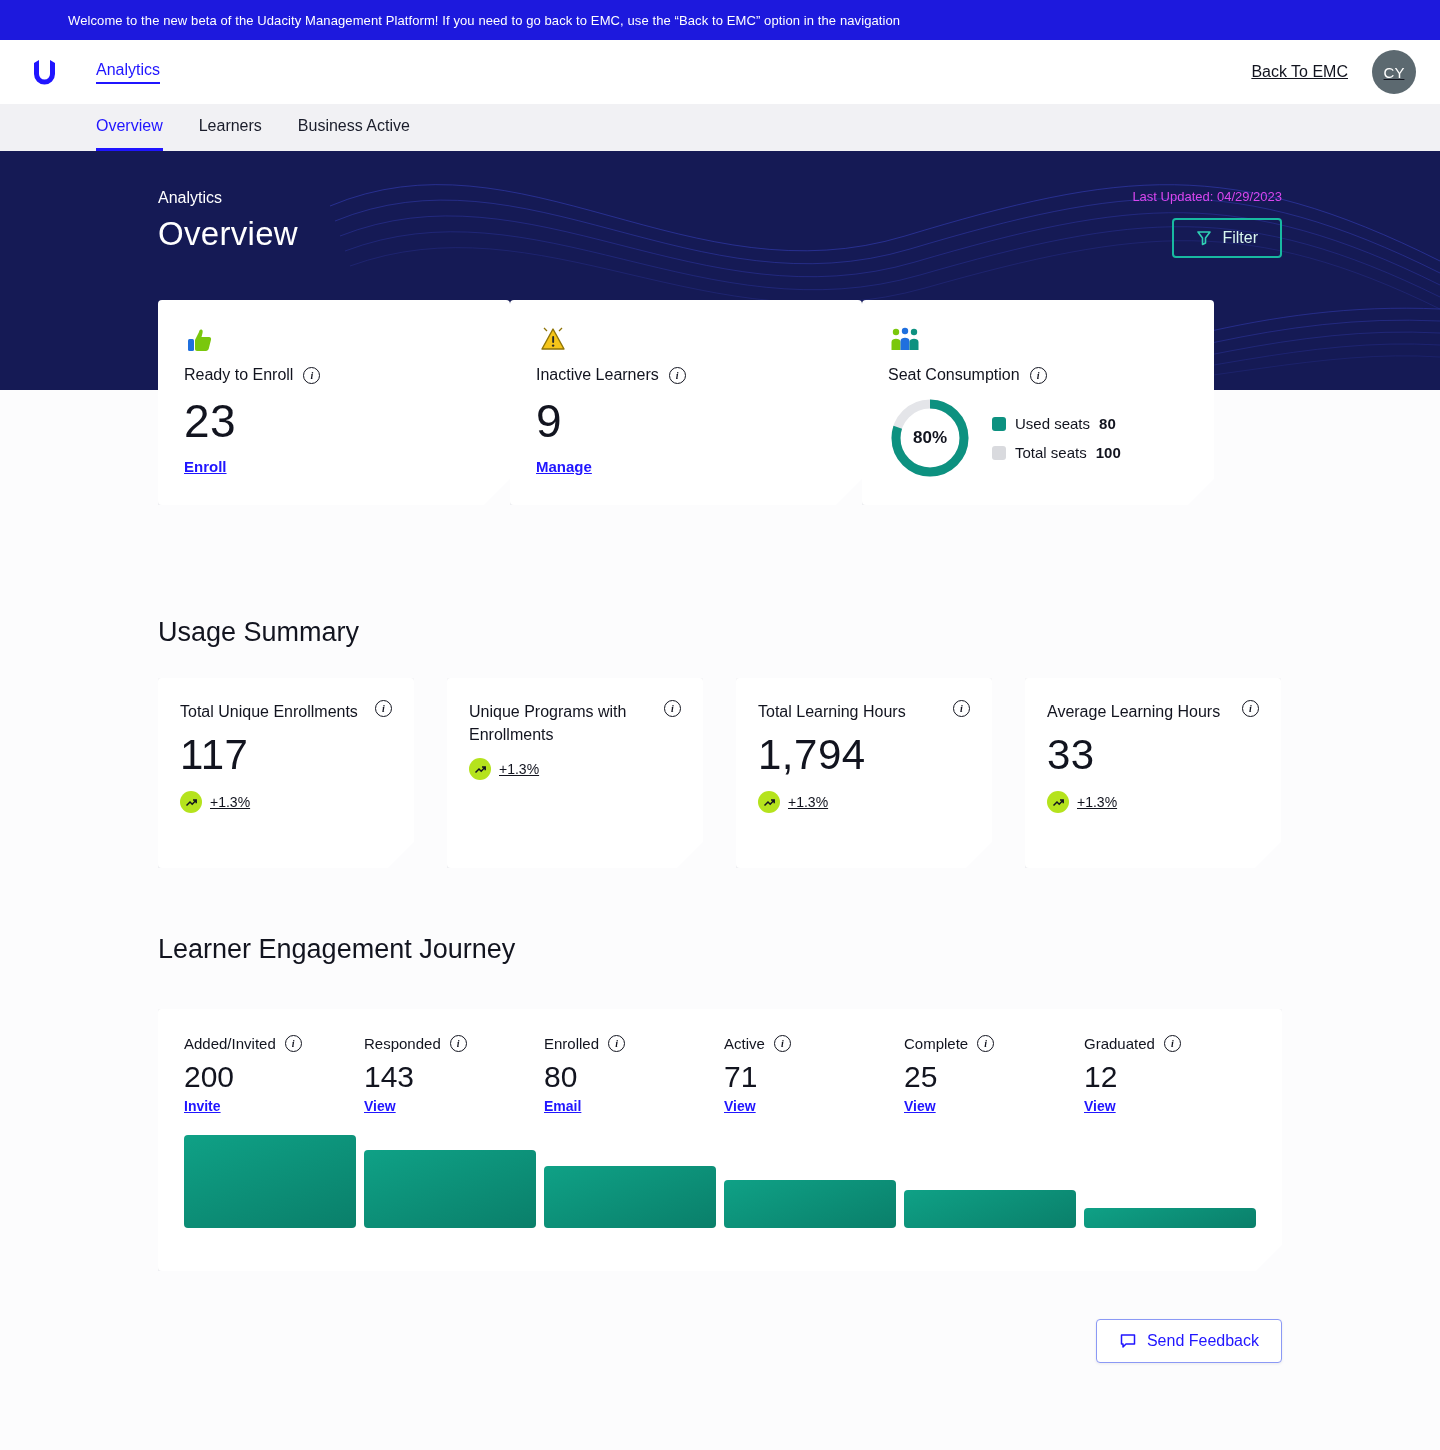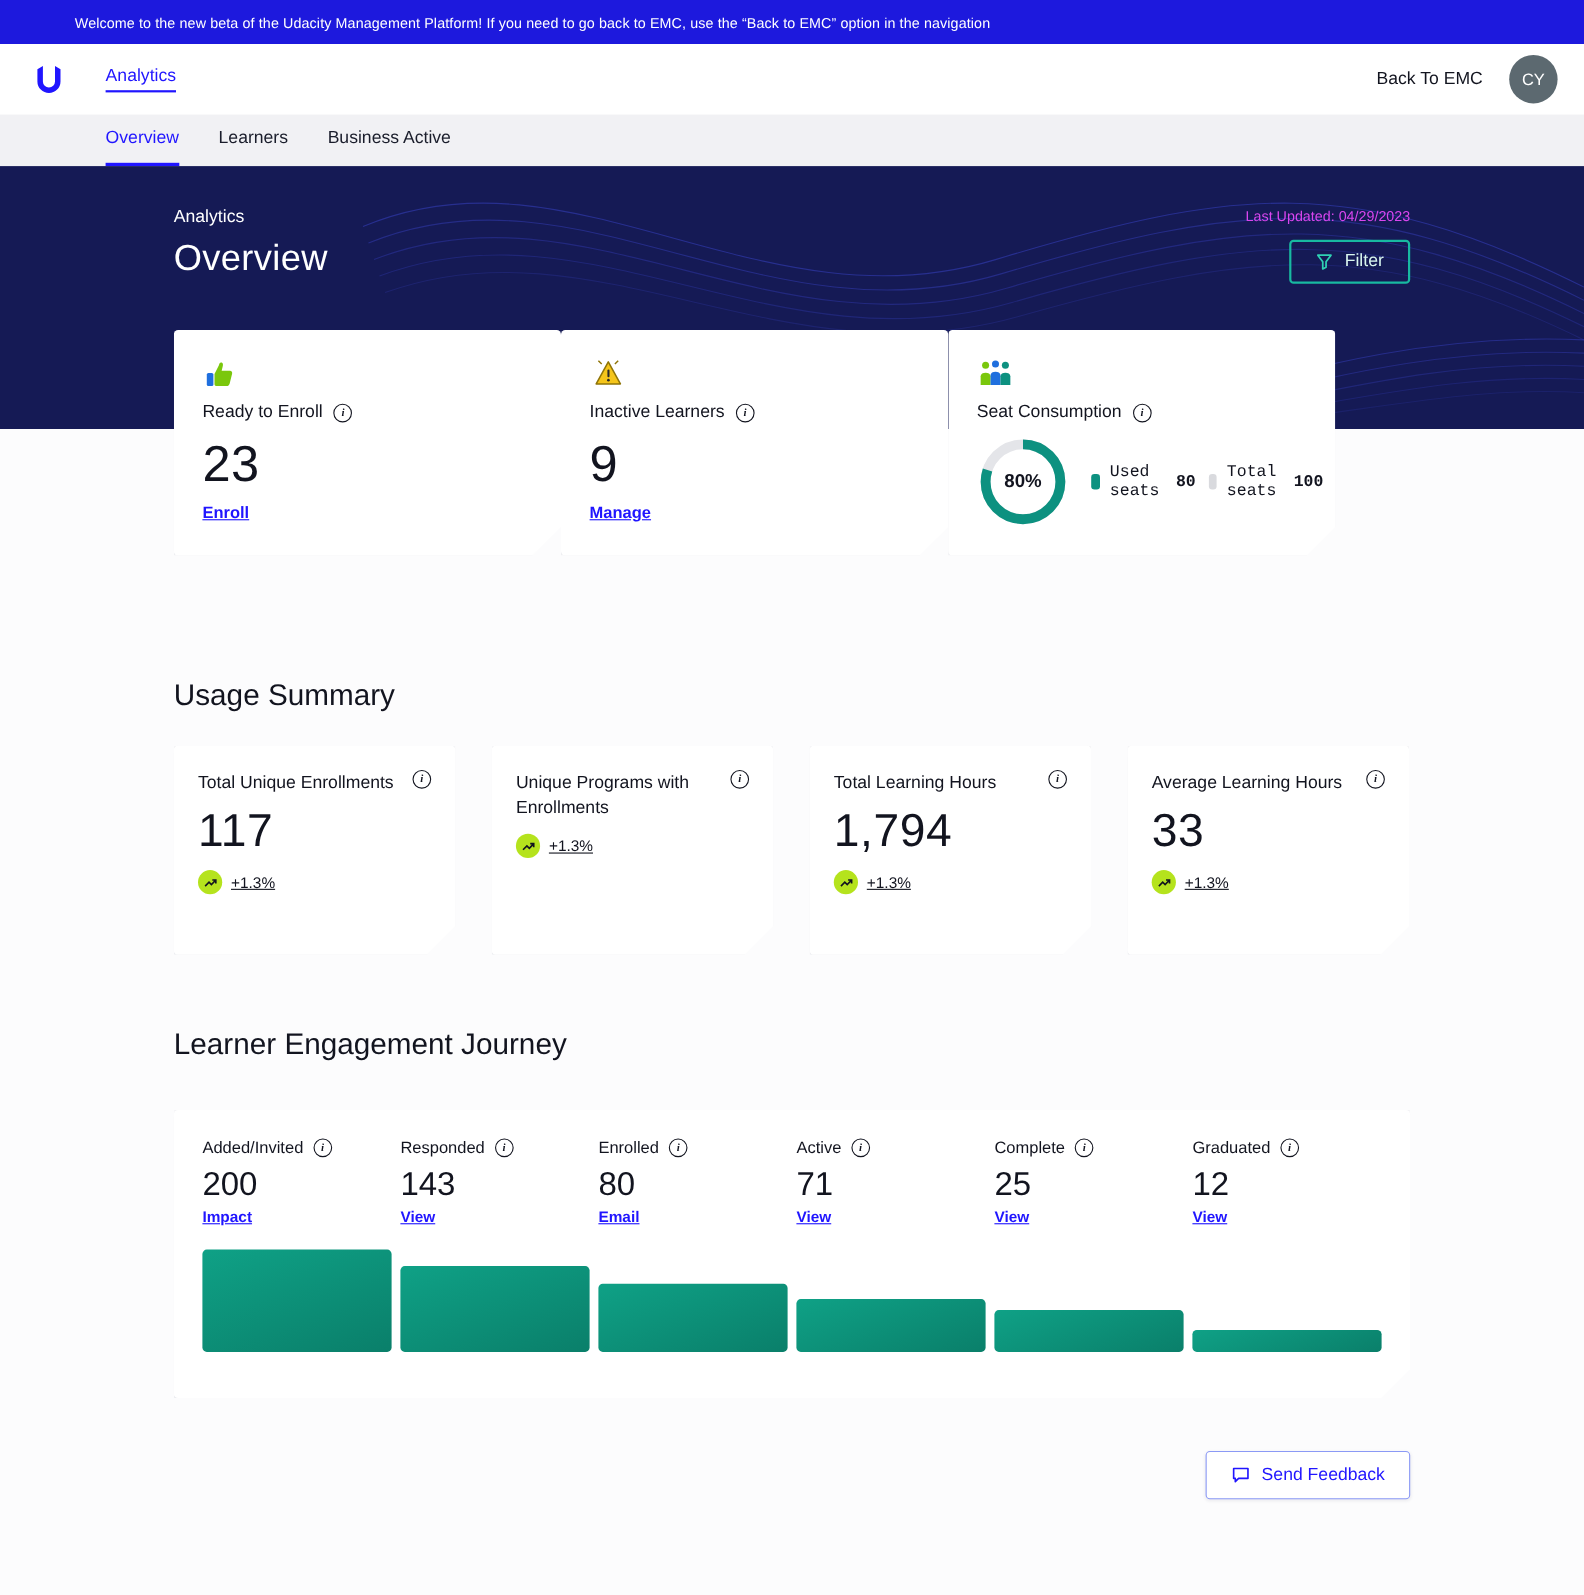--- a/index.html
+++ b/index.html
@@ -23,21 +23,21 @@
   
   .header {
     height:64px; background:#ffffff; display:flex; align-items:center;
     padding:0 24px; position:relative;
   }
   .logo { width:40px; height:40px; display:flex; align-items:center; justify-content:center; cursor:pointer; }
   .nav-analytics {
     margin-left:32px; color:#2015ff; font-size:16px; font-weight:500;
     border-bottom:2px solid #2015ff; padding-bottom:3px; cursor:pointer;
   }
-  .header-right { margin-left:auto; display:flex; align-items:center; gap:24px; }
+  .header-right { margin-left:auto; display:flex; align-items:center; gap:24px;text-decoration:underline; }
   .back-emc { font-size:16px; color:#12141f; font-weight:500; cursor:pointer; }
   .avatar {
     width:44px; height:44px; border-radius:50%; background:#5c6970; color:#fff;
     display:flex; align-items:center; justify-content:center; font-size:15px; cursor:pointer;
   }
 
   
   .tabbar {
     height:47px; background:#f1f1f4; display:flex; align-items:stretch;
     padding-left:96px; gap:36px;
@@ -94,21 +94,21 @@
   }
   .info-icon::before { content:"i"; }
 
   
   .seat-body { display:flex; align-items:center; gap:20px; margin-top:12px; }
   .donut-wrap { position:relative; width:84px; height:84px; }
   .donut-label {
     position:absolute; inset:0; display:flex; align-items:center; justify-content:center;
     font-size:17px; font-weight:700;
   }
-  .legend { display:flex; flex-direction:row; gap:12px; font-size:15px;font-family:Liberation Mono, monospace; }
+  .legend { display:flex; flex-direction:column; gap:12px; font-size:15px; }
   .legend-row { display:flex; align-items:center; gap:9px; }
   .legend-swatch { width:14px; height:14px; border-radius:3px; }
   .legend-swatch.used { background:#0d9180; }
   .legend-swatch.total { background:#d9dade; }
   .legend-val { font-weight:700; }
 
   
   .section-heading { font-size:27px; font-weight:500; color:#12141f; }
   .usage-heading { margin-top:112px; }
   .usage-row { display:flex; gap:33px; margin-top:30px; }
@@ -353,21 +353,21 @@
 
   <div class="card journey-card">
     <div class="journey-cols">
 
       <div>
         <div class="stage-label-row">
           <span>Added/Invited</span>
           <span class="info-icon"></span>
         </div>
         <div class="stage-value">200</div>
-        <a class="stage-link">Impact</a>
+        <a class="stage-link">Invite</a>
       </div>
 
       <div>
         <div class="stage-label-row">
           <span>Responded</span>
           <span class="info-icon"></span>
         </div>
         <div class="stage-value">143</div>
         <a class="stage-link">View</a>
       </div>

